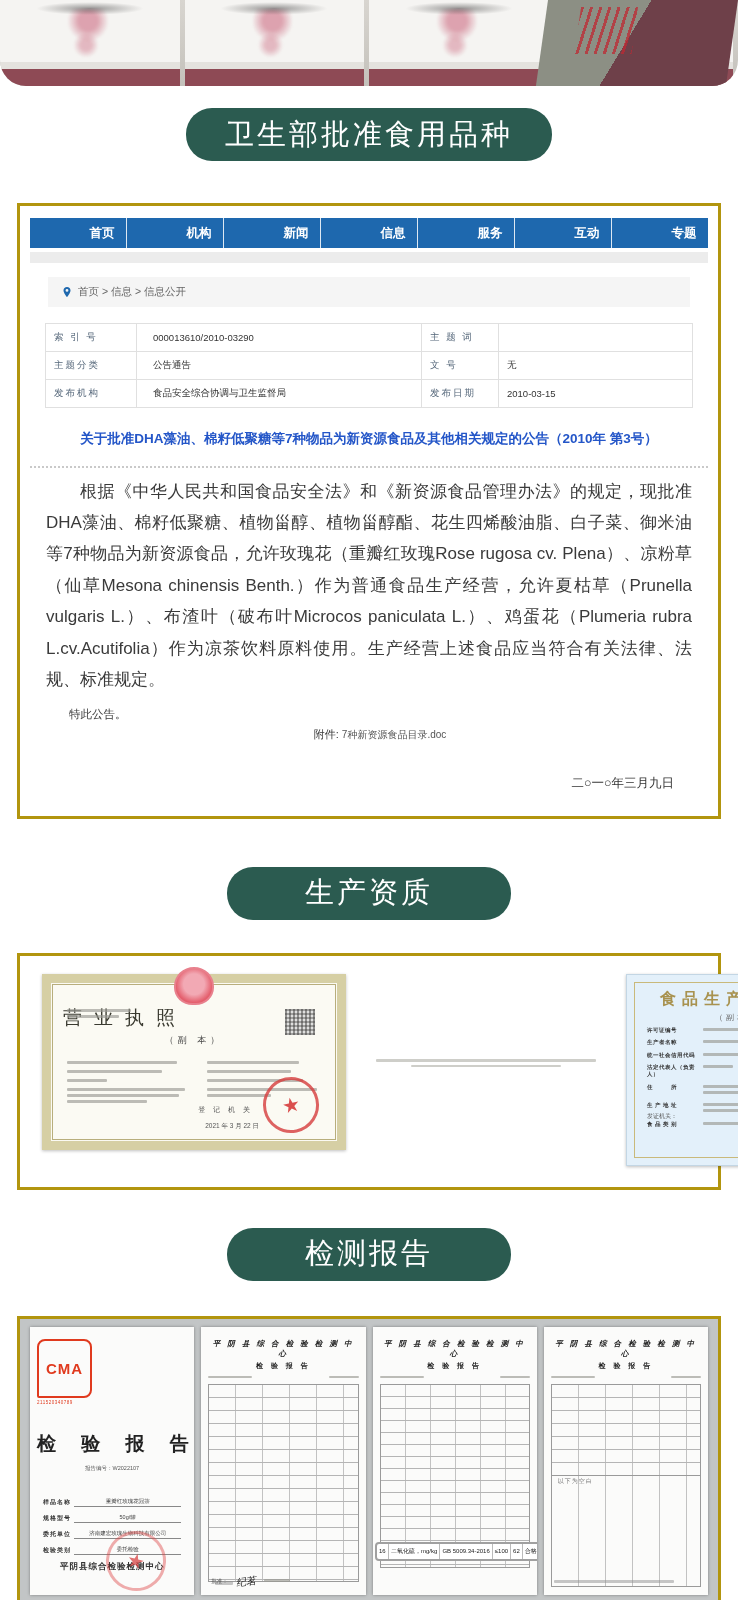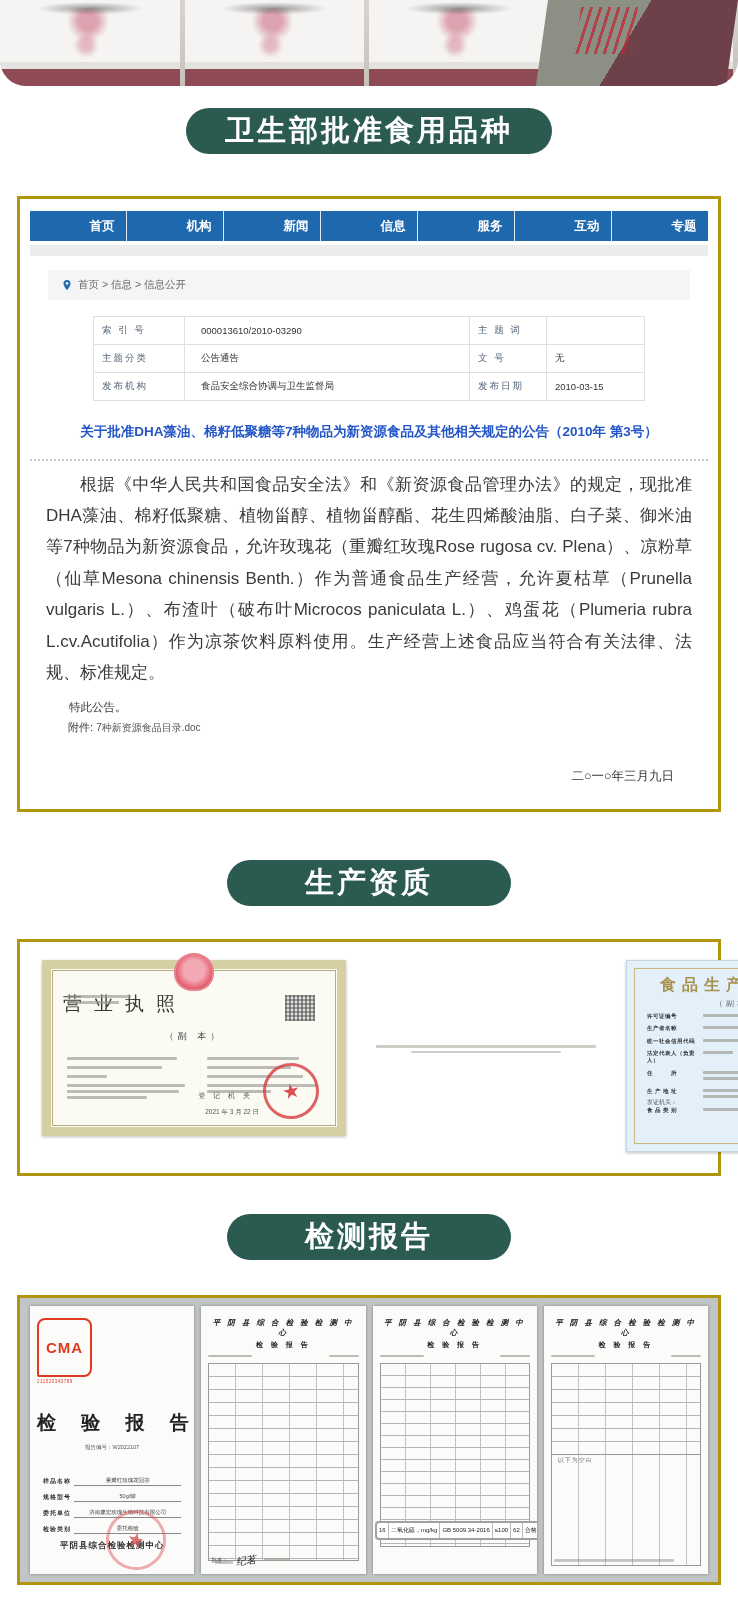--- a/index.html
+++ b/index.html
@@ -35,22 +35,22 @@
     transform:skewX(-8deg);transform-origin:top right;
   }
   .hero .sidebox::before{
     content:"";position:absolute;left:18%;top:8%;width:30%;height:55%;
     background:repeating-linear-gradient(100deg,rgba(190,40,50,.75) 0 3px,transparent 3px 9px);
   }
   
   .banner{
     background:#2b5b50;color:#fff;border-radius:26px;
     display:flex;align-items:center;justify-content:center;
-    font-weight:bold;font-size:29px;letter-spacing:3px;
-    height:46px;margin:0 auto;
+    font-weight:normal;font-size:29px;letter-spacing:3px;
+    height:53px;margin:0 auto;
   }
   .banner.w1{width:366px;margin-top:22px;}
   .banner.w2{width:284px;margin-top:48px;}
   .banner.w3{width:284px;margin-top:38px;}
   .banner.w4{width:360px;margin-top:60px;font-size:27px;}
   
   .card{border:3px solid #b2950e;background:#fff;width:704px;margin:0 auto;box-sizing:border-box;}
   
   .gov{margin-top:42px;padding-bottom:4px;}
   .gov-nav{display:flex;height:30px;margin:12px 10px 0 10px;background:#1e68ae;}
@@ -60,55 +60,55 @@
     cursor:pointer;
     padding-left:48px;
   }
   .gov-nav .nav-item:last-child{border-right:none;}
   .gov-strip{height:11px;background:#ececec;margin:4px 10px 0 10px;}
   .breadcrumb{
     display:flex;align-items:center;gap:6px;background:#f5f5f5;height:30px;
     margin:14px 28px 0 28px;padding-left:14px;font-size:10.5px;color:#666;
   }
   .pin{width:10px;height:10px;flex:0 0 auto;}
-  table.info{border-collapse:collapse;width:552px;margin:16px auto 0 auto;font-size:9.5px;}
+  table.info{border-collapse:collapse;width:648px;margin:16px auto 0 auto;font-size:9.5px;}
   table.info td{border:1px solid #e0e0e0;height:27px;padding:0 8px;}
   table.info td.lbl{color:#55677a;width:74px;letter-spacing:2px;}
   table.info td.v1{width:260px;color:#333;padding-left:16px;}
   table.info td.lbl2{width:60px;color:#55677a;letter-spacing:2px;}
   .notice-title{
     margin:20px 26px 0 26px;text-align:center;color:#2456c8;font-weight:bold;
     font-size:13.5px;line-height:1.6;cursor:pointer;
   }
   .dotline{border-top:2px dotted #c9c9c9;margin:16px 10px 0 10px;}
   .doc-no{text-align:center;font-weight:bold;font-size:12px;color:#333;margin-top:12px;letter-spacing:1px;}
   .gov-body{
     margin:8px 26px 8px 26px;font-size:17px;color:#3a3a3a;line-height:1.85;
     text-align:justify;text-indent:2em;
   }
   .gov-line{margin:2px 26px 0 26px;font-size:11.5px;color:#3a3a3a;line-height:1.85;text-indent:2em;}
-  .gov-attach{margin:0 26px;font-size:11px;color:#3a3a3a;line-height:1.8;text-indent:2em;}
+  .gov-attach{margin:0 26px;font-size:11px;color:#3a3a3a;line-height:1.8;text-indent:2em;text-align:center;}
   .gov-attach .doclink{font-size:10px;color:#555;cursor:pointer;}
   .gov-date{text-align:right;margin:30px 44px 20px 0;font-size:12.5px;color:#333;}
   
   .licenses{margin-top:33px;height:237px;display:flex;align-items:flex-start;justify-content:space-between;padding:18px 22px 0 22px;}
   .lic-col{display:flex;align-items:center;}
   .cert-biz{
     width:304px;height:176px;position:relative;background:#fbfaf3;
     border:9px solid #d6cfa4;outline:1px solid #b8ae7c;outline-offset:-11px;
     box-sizing:border-box;box-shadow:0 1px 3px rgba(0,0,0,.25);
   }
   .emblem{
     position:absolute;top:-16px;left:50%;transform:translateX(-50%);
     width:36px;height:34px;border-radius:50% 50% 46% 46%;
     background:radial-gradient(circle at 50% 45%,#f2a9b4 0 40%,#e4606e 70%,#d84a5a 100%);
     border:2px solid #e8808d;
   }
   .biz-title{margin-top:22px;text-align:left;font-size:19px;font-weight:normal;color:#3a3a30;letter-spacing:12px;text-indent:12px;}
-  .biz-sub{text-align:center;font-size:9px;color:#444;letter-spacing:4px;margin-top:13px;}
+  .biz-sub{text-align:center;font-size:9px;color:#444;letter-spacing:4px;margin-top:3px;}
   .qr{position:absolute;width:30px;height:26px;top:26px;right:22px;
       background:repeating-linear-gradient(0deg,#8a8a8a 0 2px,#d9d9d9 2px 4px),
                  repeating-linear-gradient(90deg,#8a8a8a 0 2px,transparent 2px 4px);
       background-blend-mode:multiply;opacity:.8;}
   .tinylines{position:absolute;top:26px;left:16px;width:70px;}
   .bar{height:3px;background:#9a9a94;opacity:.65;margin-bottom:3px;border-radius:1px;}
   .biz-fields{display:flex;justify-content:space-between;margin:14px 16px 0 16px;}
   .bf-col{width:45%;}
   .bf-row{margin-bottom:6px;}
   .seal{

